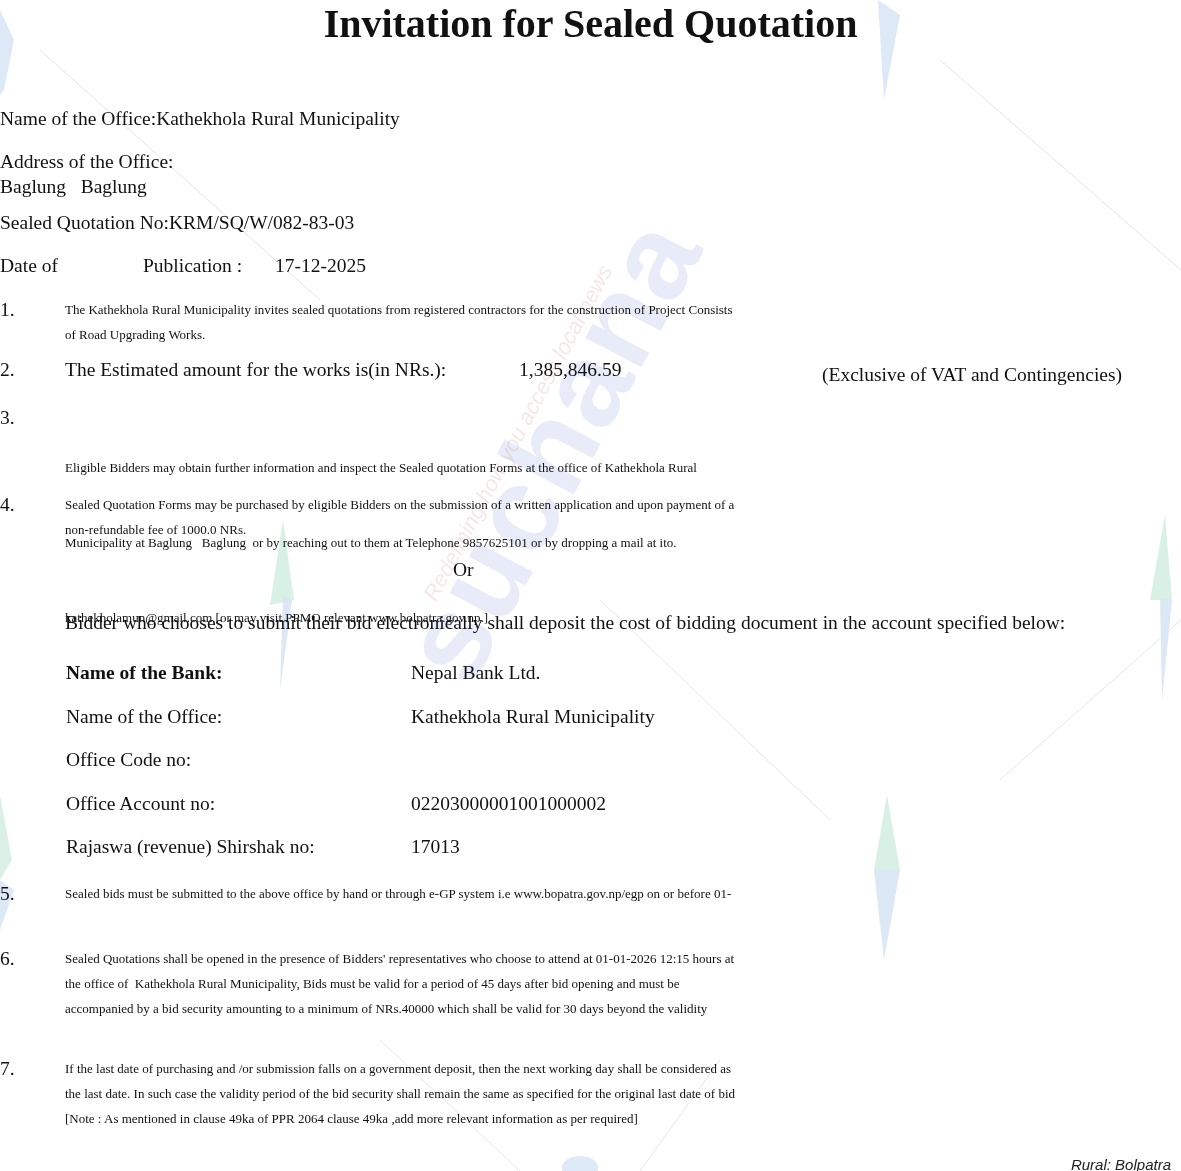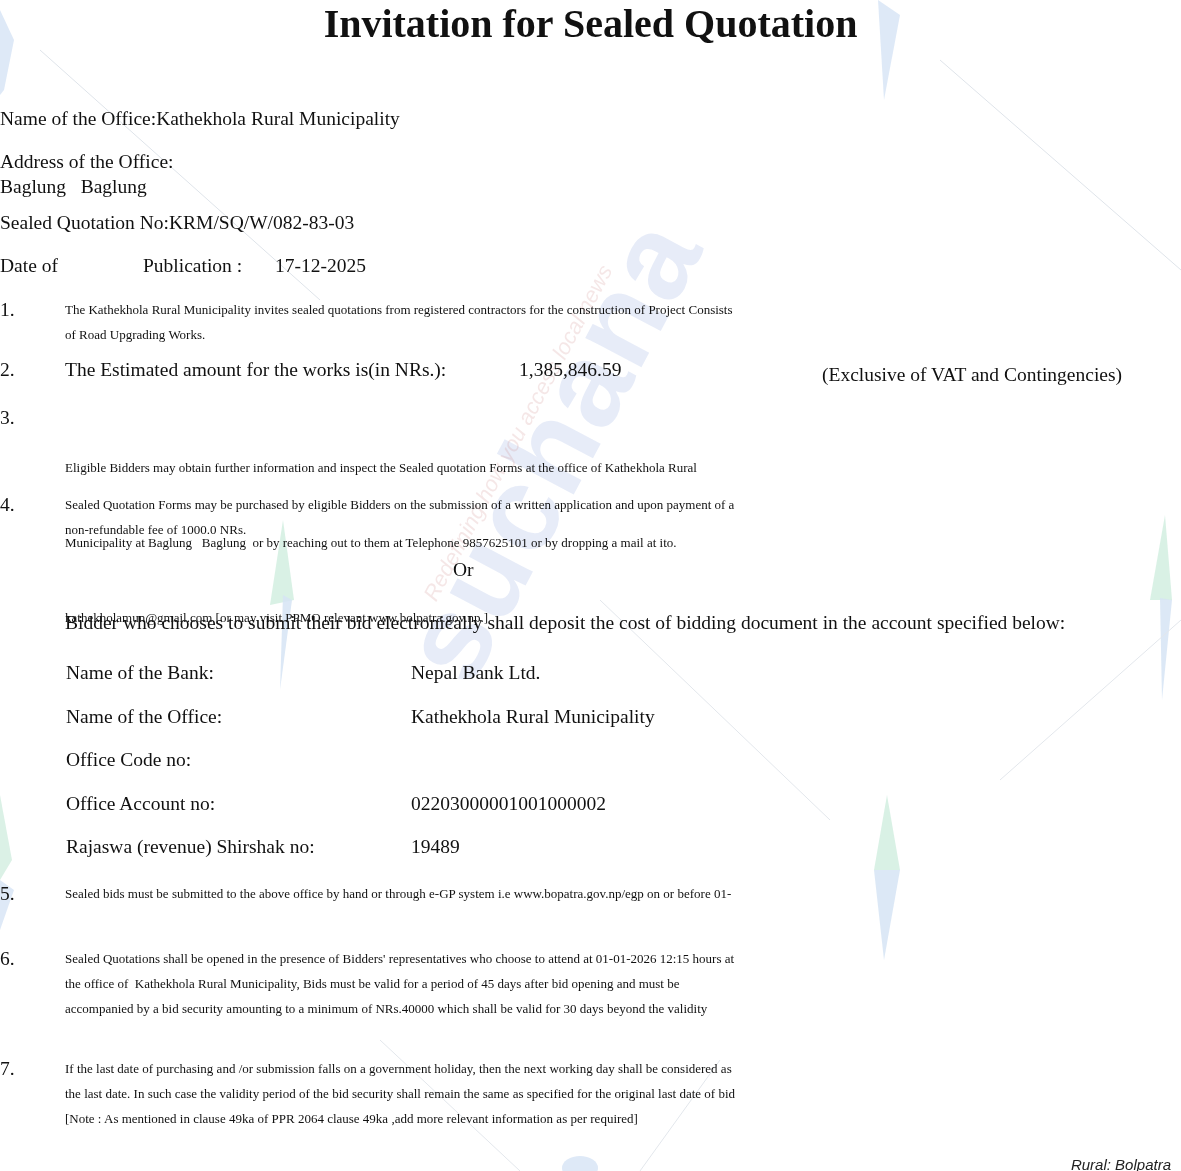--- a/index.html
+++ b/index.html
@@ -97,45 +97,45 @@
 
   <div class="num" style="top:484px;">4.</div>
   <div class="para" style="top:484px;">
     <span class="l">Sealed Quotation Forms may be purchased by eligible Bidders on the submission of a written application and upon payment of a</span>
     <span class="l">non-refundable fee of 1000.0 NRs.</span>
   </div>
   <div class="line" style="top:549px; left:453px;">Or</div>
   <div class="line" style="top:602px; left:65px;">Bidder who chooses to submit their bid electronically shall deposit the cost of bidding document in the account specified below:</div>
 
   <div>
-    <div class="bank-label" style="top:652px;">Name of the Bank:</div>
+    <div class="bank-label" style="top:652px;font-weight:bold;">Name of the Bank:</div>
     <div class="bank-value" style="top:652px;">Nepal Bank Ltd.</div>
     <div class="bank-label" style="top:696px;">Name of the Office:</div>
     <div class="bank-value" style="top:696px;">Kathekhola Rural Municipality</div>
     <div class="bank-label" style="top:739px;">Office Code no:</div>
     <div class="bank-value" style="top:739px;"></div>
     <div class="bank-label" style="top:783px;">Office Account no:</div>
     <div class="bank-value" style="top:783px;">02203000001001000002</div>
     <div class="bank-label" style="top:826px;">Rajaswa (revenue) Shirshak no:</div>
-    <div class="bank-value" style="top:826px;">19489</div>
+    <div class="bank-value" style="top:826px;">17013</div>
   </div>
 
   <div class="num" style="top:873px;">5.</div>
   <div class="para" style="top:873px;">
     <span class="l">Sealed bids must be submitted to the above office by hand or through e-GP system i.e www.bopatra.gov.np/egp on or before 01-</span>
   </div>
 
   <div class="num" style="top:938px;">6.</div>
   <div class="para" style="top:938px;">
     <span class="l">Sealed Quotations shall be opened in the presence of Bidders' representatives who choose to attend at 01-01-2026 12:15 hours at</span>
     <span class="l" style="white-space:pre;">the office of  Kathekhola Rural Municipality, Bids must be valid for a period of 45 days after bid opening and must be</span>
     <span class="l">accompanied by a bid security amounting to a minimum of NRs.40000 which shall be valid for 30 days beyond the validity</span>
   </div>
 
   <div class="num" style="top:1048px;">7.</div>
   <div class="para" style="top:1048px;">
-    <span class="l">If the last date of purchasing and /or submission falls on a government holiday, then the next working day shall be considered as</span>
+    <span class="l">If the last date of purchasing and /or submission falls on a government deposit, then the next working day shall be considered as</span>
     <span class="l">the last date. In such case the validity period of the bid security shall remain the same as specified for the original last date of bid</span>
     <span class="l">[Note : As mentioned in clause 49ka of PPR 2064 clause 49ka ,add more relevant information as per required]</span>
   </div>
 
   <div class="source">Rural: Bolpatra</div>
 </div>
 
 </body></html>

